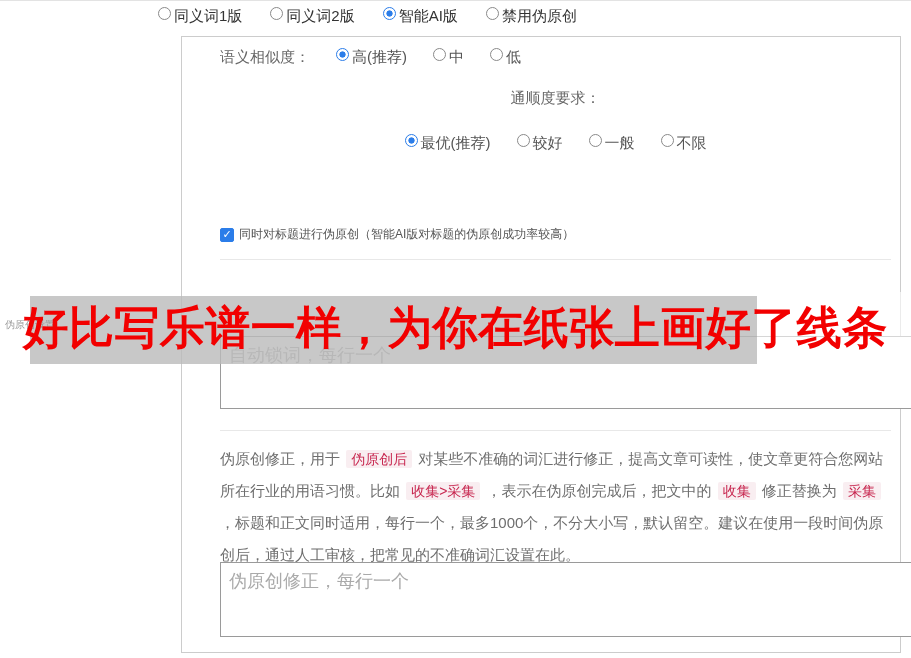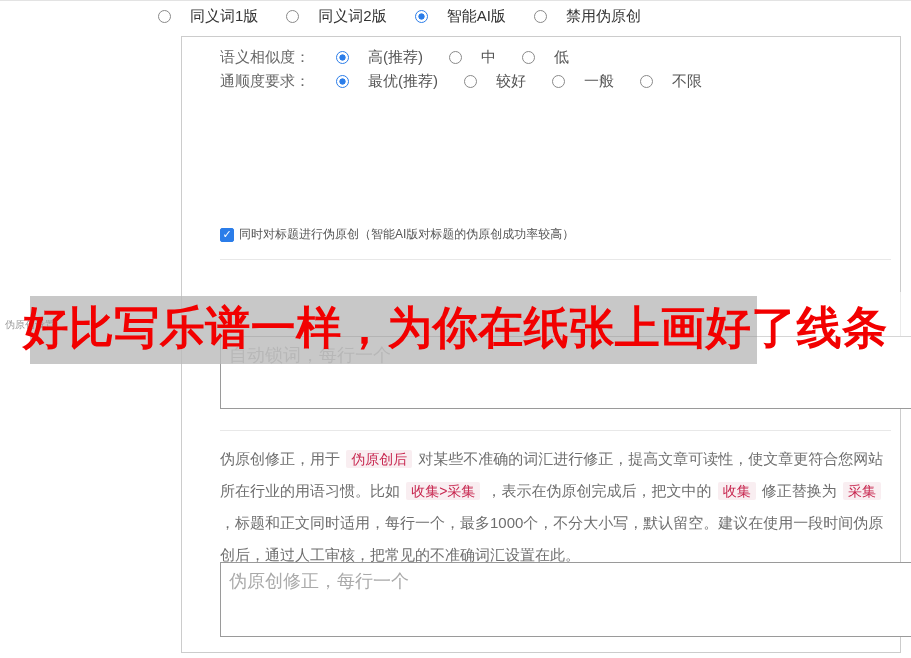--- a/index.html
+++ b/index.html
@@ -9,24 +9,24 @@
 
   
   .top-radio-row { position: absolute; left: 158px; top: 7px; display: flex; gap: 28px; font-size: 15px; color: #333; align-items: center; }
 
   
   .panel { position: absolute; left: 181px; top: 36px; width: 720px; height: 617px; border: 1px solid #ccc; background: #fff; }
   .panel > div, .panel > textarea, .panel > hr { position: absolute; left: 6px; right: 9px; margin-left: 32px; }
 
   .opt-row { display: flex; align-items: center; gap: 26px; font-size: 15px; color: #555; }
   .row-sim { top: 11px; }
-  .row-flu { top: 35px; }
+  .row-flu { top: 52px; flex-direction: column; }
   .opt-row .row-label { color: #666; }
 
-  .radio-item { display: inline-flex; align-items: center; gap: 19px; cursor: pointer; }
+  .radio-item { display: inline-flex; align-items: flex-start; gap: 3px; cursor: pointer; }
   .radio { width: 13px; height: 13px; border-radius: 50%; border: 1px solid #8a8a8a; background: #fff; flex: 0 0 auto; }
   .radio.checked { border: 1px solid #2b7de9; background: radial-gradient(circle, #2b7de9 0 36%, #fff 44% 100%); }
 
   .rich { font-size: 15px; line-height: 32px; color: #6e6e6e; }
   .desc { top: 67px; }
   .seg-green { color: #339933; }
   .seg-red { color: #ef2d2d; }
   .seg-dark { color: #555; }
   .seg-link { color: #3a6fd1; text-decoration: none; cursor: pointer; }
   .seg-tag { color: #c7254e; background: #f9eef1; padding: 1px 5px; margin: 0 2px; border-radius: 2px; font-size: 14px; }

